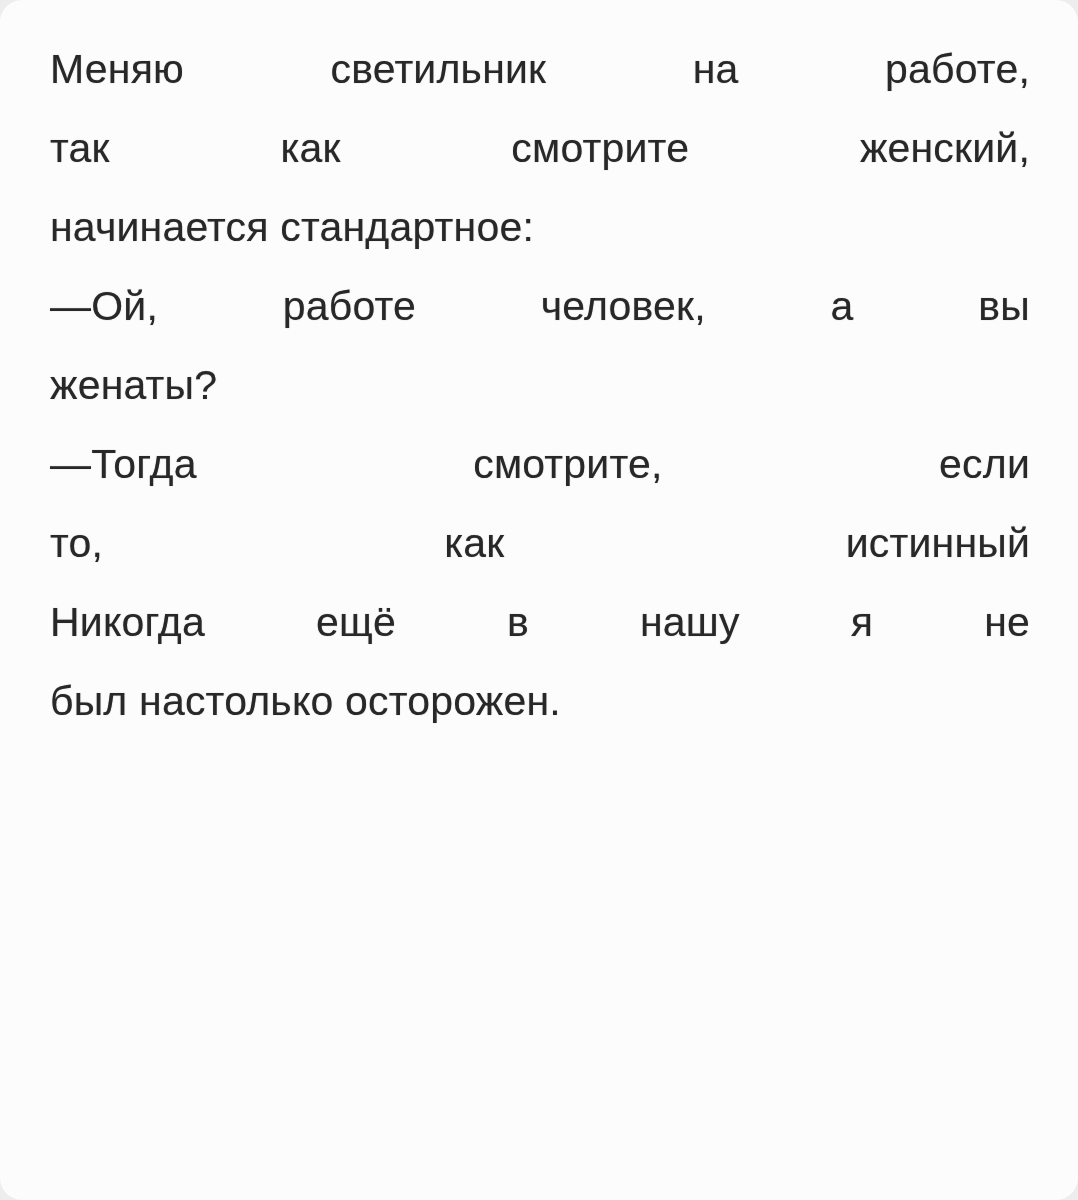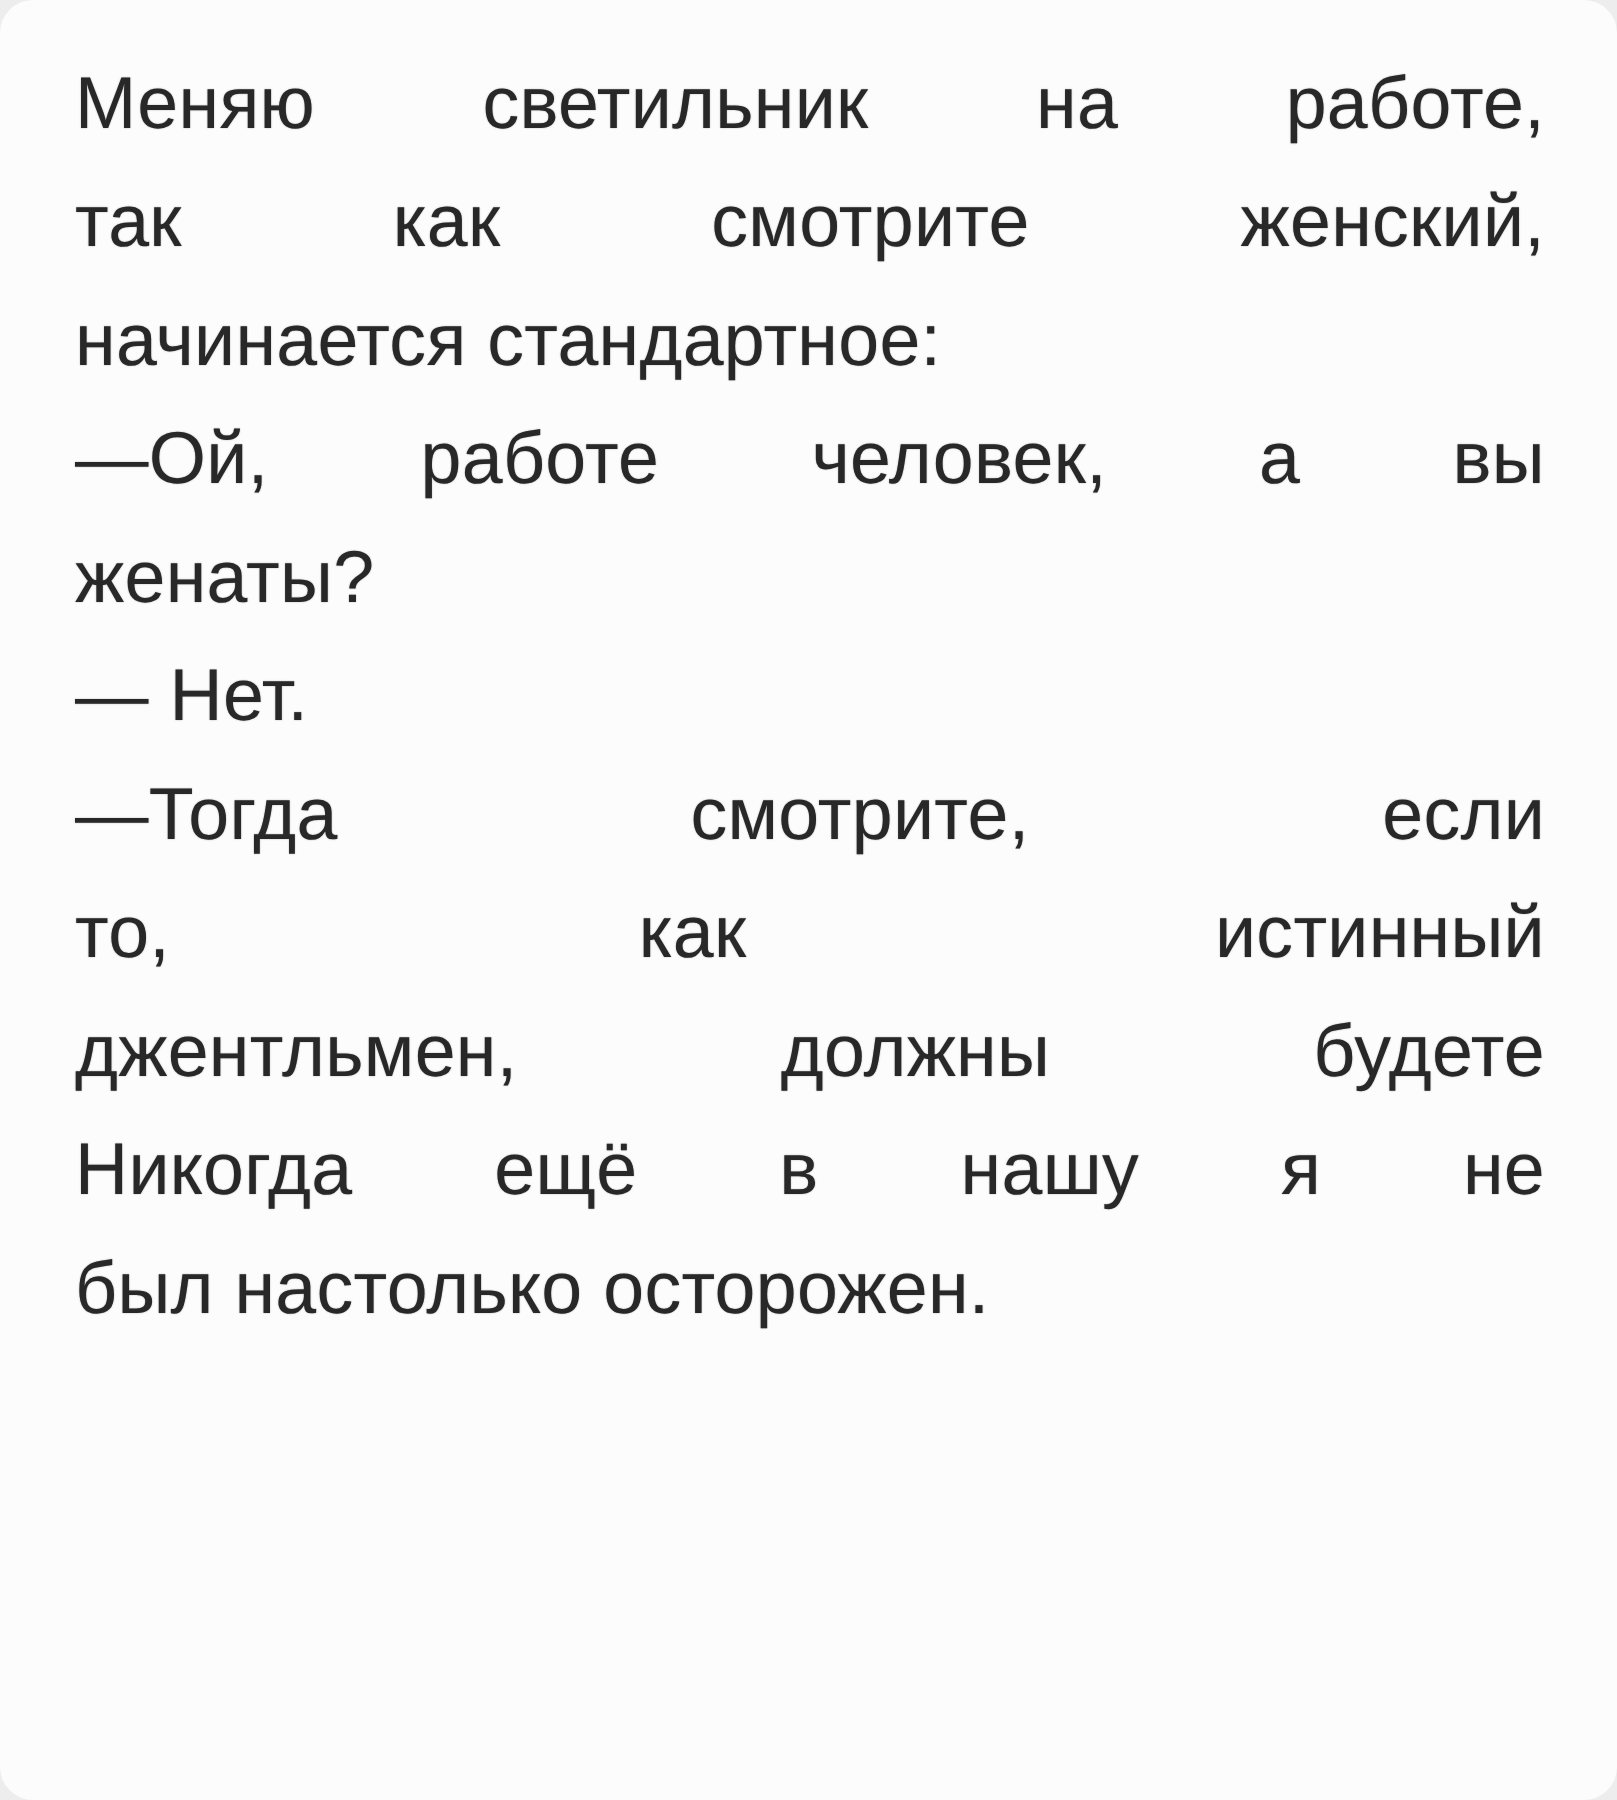--- a/index.html
+++ b/index.html
@@ -18,21 +18,21 @@
     border-radius: 22px;
     padding: 30px 48px 0 50px;
     font-family: "Liberation Sans", "DejaVu Sans", sans-serif;
     color: #282828;
   }
   .joke-text {
     width: 100%;
     filter: blur(0.35px);
   }
   .line {
-    font-size: 49px;
+    font-size: 41px;
     line-height: 79px;
     letter-spacing: 0.2px;
     white-space: nowrap;
     text-align: left;
     text-shadow: 0 0 1px rgba(40,40,40,0.45);
   }
   .line.justify {
     white-space: normal;
     text-align: justify;
     text-align-last: justify;
@@ -42,20 +42,18 @@
 </head>
 <body>
 
 <div class="meme-card">
   <div class="joke-text">
     <div class="line justify">Меняю светильник на работе,</div>
     <div class="line justify">так как смотрите женский,</div>
     <div class="line">начинается стандартное:</div>
     <div class="line justify">—Ой, работе человек, а вы</div>
     <div class="line">женаты?</div>
-    <div class="line">— Нет.</div>
     <div class="line justify">—Тогда смотрите, если</div>
     <div class="line justify">то, как истинный</div>
-    <div class="line justify">джентльмен, должны будете</div>
     <div class="line justify">Никогда ещё в нашу я не</div>
     <div class="line">был настолько осторожен.</div>
   </div>
 </div>
 
 </body></html>

